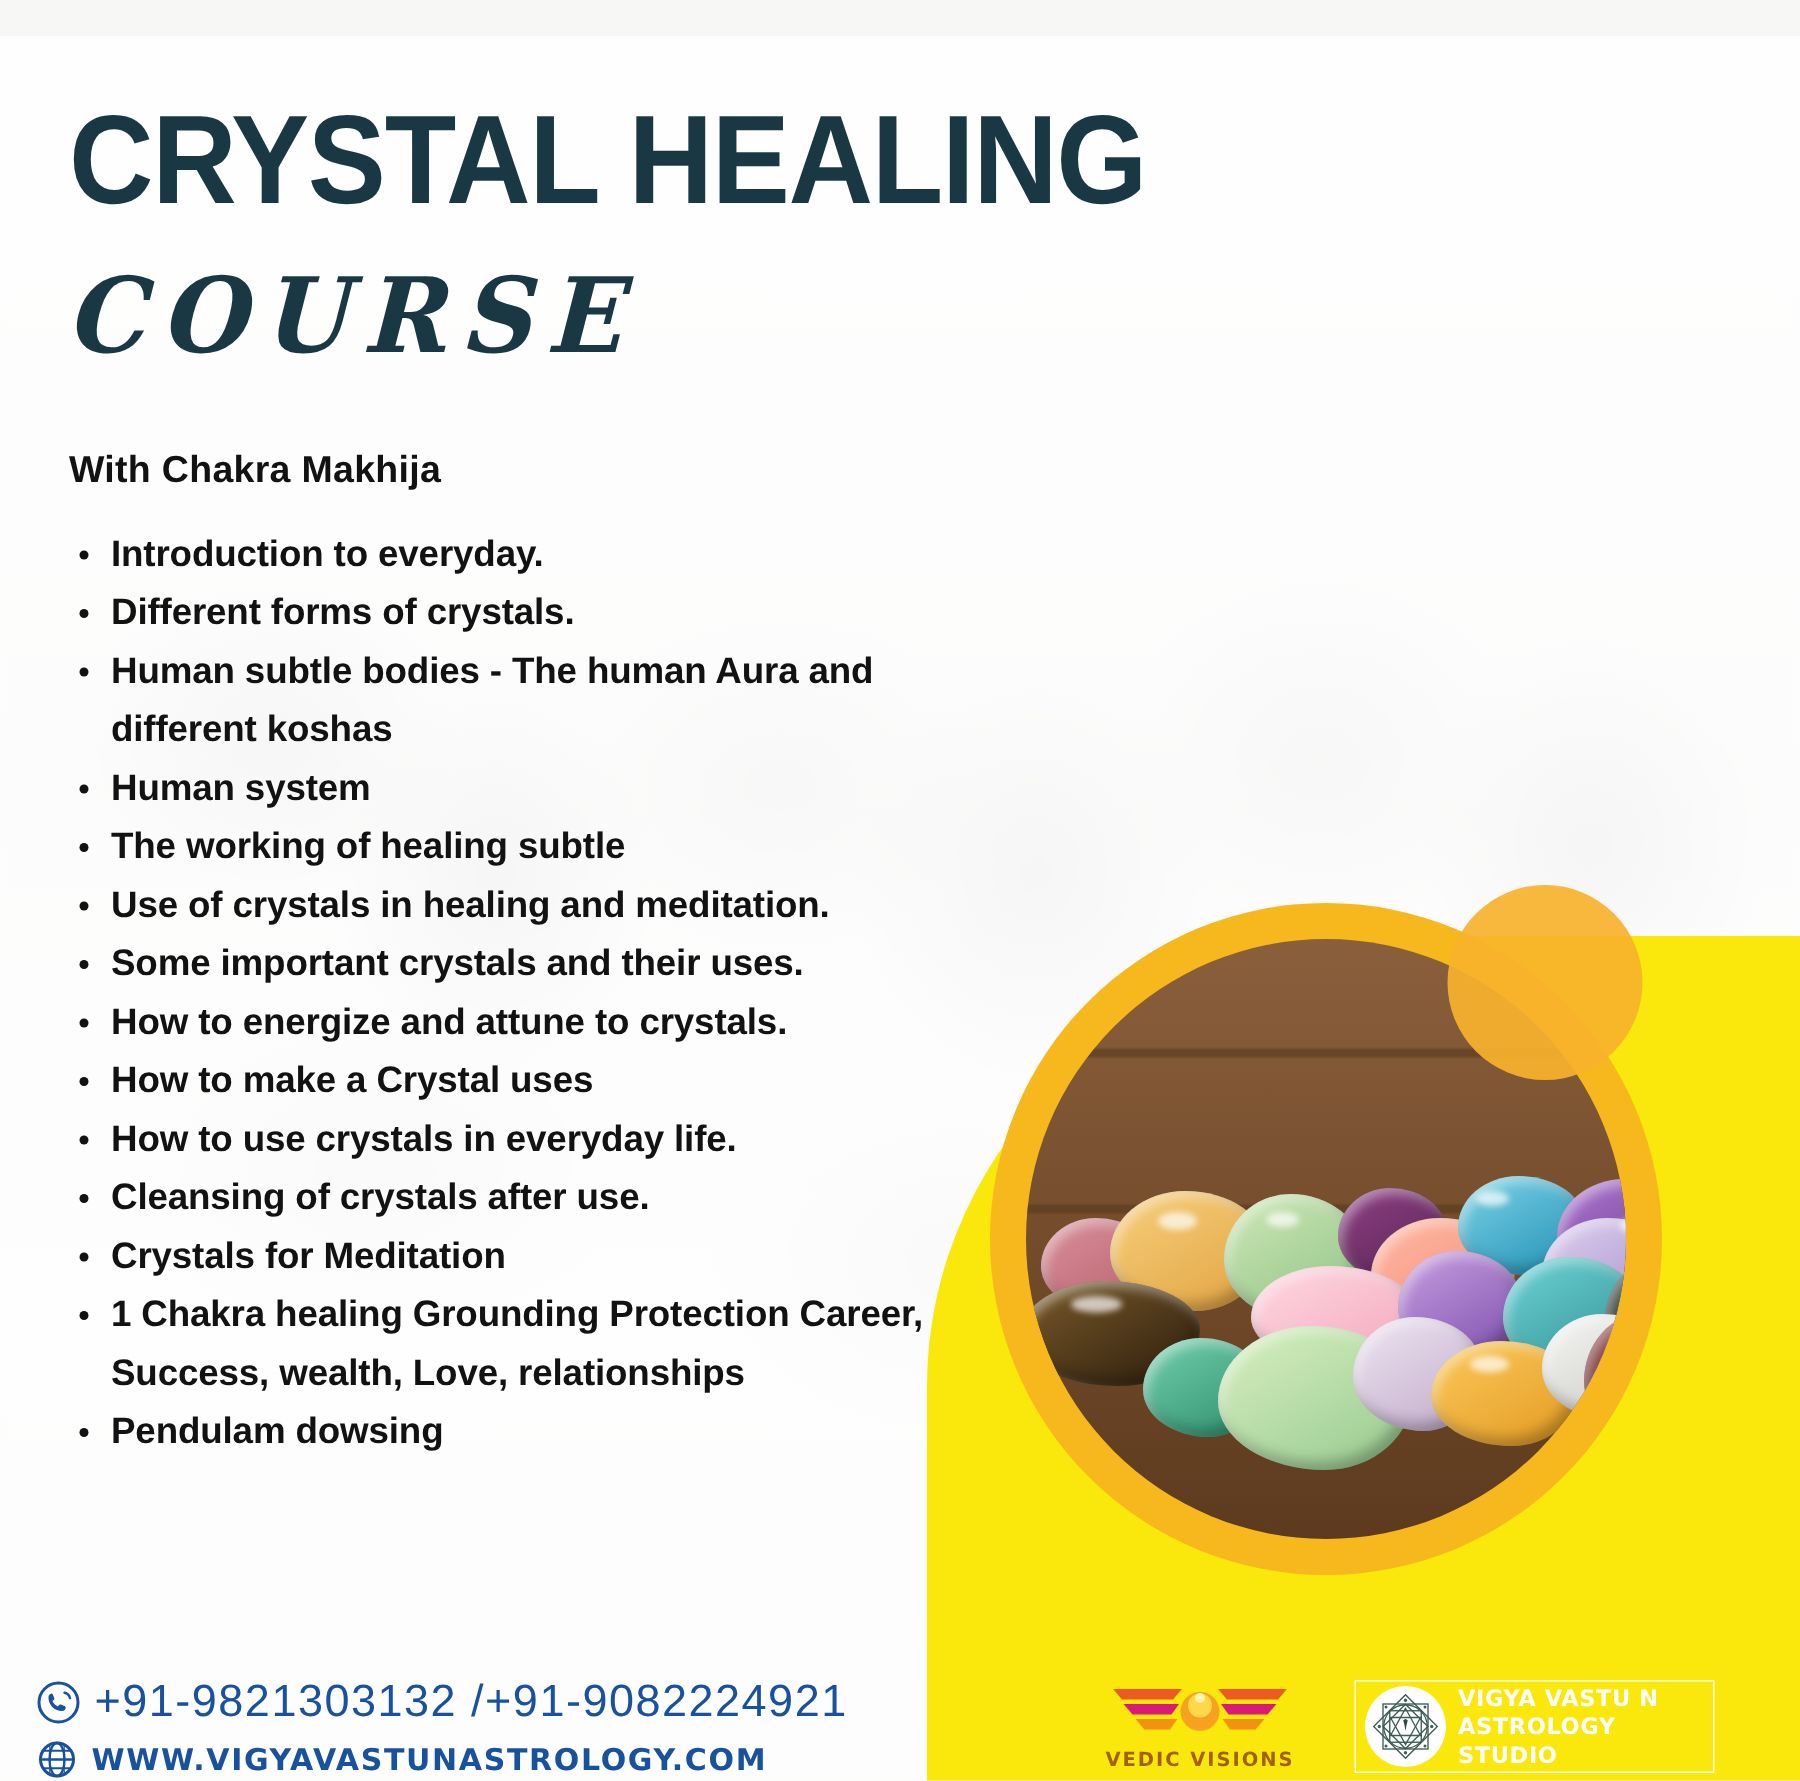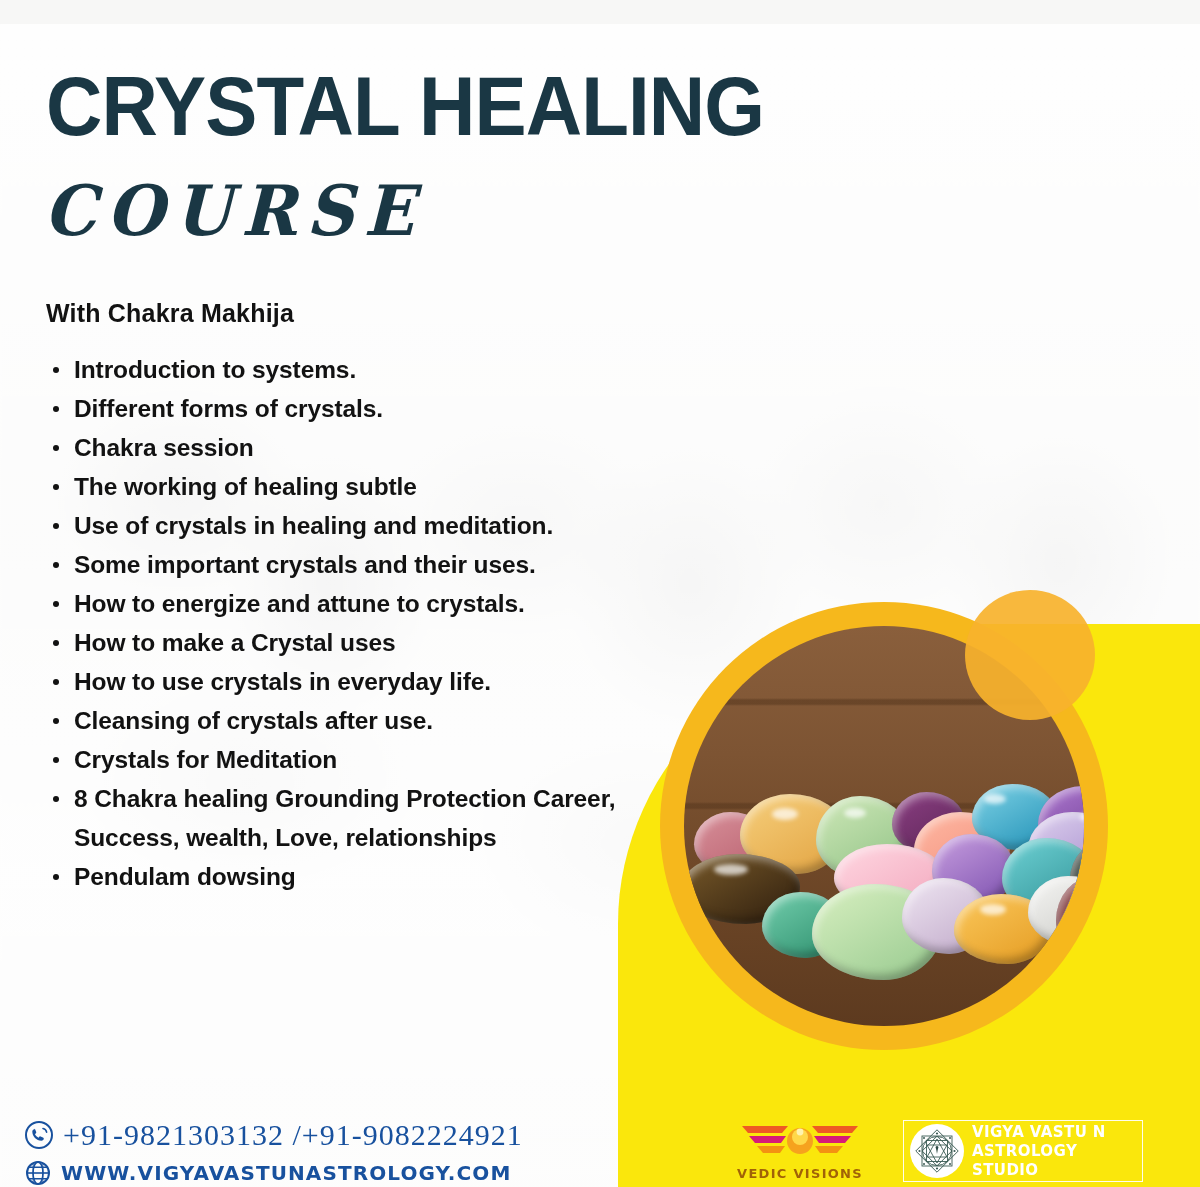--- a/index.html
+++ b/index.html
@@ -171,21 +171,21 @@
   }
   .contact-row{
     display:flex;
     align-items:center;
     gap:9px;
   }
   .contact-row + .contact-row{ margin-top:7px; }
   .phone-text{
     font-size:30px;
     letter-spacing:1px;
-    font-family:Liberation Serif, serif;
+    font-family:Liberation Sans, sans-serif;
     color:#18519E;
   }
   .web-text{
     font-size:20px;
     font-weight:bold;
     letter-spacing:1.1px;
     font-family:"DejaVu Sans", sans-serif;
     color:#18519E;
   }
   .ico{ flex:0 0 auto; display:block; }
@@ -285,32 +285,33 @@
     </div>
   </div>
 
   <div class="amber-dot"></div>
 
   <div class="title">CRYSTAL HEALING</div>
   <div class="subtitle-script">COURSE</div>
   <div class="presenter">With Chakra Makhija</div>
 
   <ul class="topics">
-    <li>Introduction to systems.</li>
+    <li>Introduction to everyday.</li>
     <li>Different forms of crystals.</li>
-    <li>Chakra session</li>
+    <li>Human subtle bodies - The human Aura and different koshas</li>
+    <li>Human system</li>
     <li>The working of healing subtle</li>
     <li>Use of crystals in healing and meditation.</li>
     <li>Some important crystals and their uses.</li>
     <li>How to energize and attune to crystals.</li>
     <li>How to make a Crystal uses</li>
     <li>How to use crystals in everyday life.</li>
     <li>Cleansing of crystals after use.</li>
     <li>Crystals for Meditation</li>
-    <li>8 Chakra healing Grounding Protection Career, Success, wealth, Love, relationships</li>
+    <li>1 Chakra healing Grounding Protection Career, Success, wealth, Love, relationships</li>
     <li>Pendulam dowsing</li>
   </ul>
 
   <div class="contact">
     <div class="contact-row">
       <svg class="ico" width="30" height="30" viewBox="0 0 30 30">
         <circle cx="15" cy="15" r="13" fill="none" stroke="#18519E" stroke-width="2"></circle>
         <path d="M10.5 9.2c-1.3 0-2.2 1.1-2.2 2.4 0 5 4.1 9.1 9.1 9.1 1.3 0 2.4-.9 2.4-2.2 0-.5-.3-.9-.8-1.1l-2.5-1c-.5-.2-1 0-1.3.4l-.6.9c-1.6-.8-2.9-2.1-3.7-3.7l.9-.6c.4-.3.6-.8.4-1.3l-1-2.5c-.2-.5-.6-.8-1.1-.8z" fill="#18519E"></path>
         <path d="M19 8.5c1.8.4 3.3 1.8 3.6 3.6" fill="none" stroke="#18519E" stroke-width="1.6" stroke-linecap="round"></path>
       </svg>

